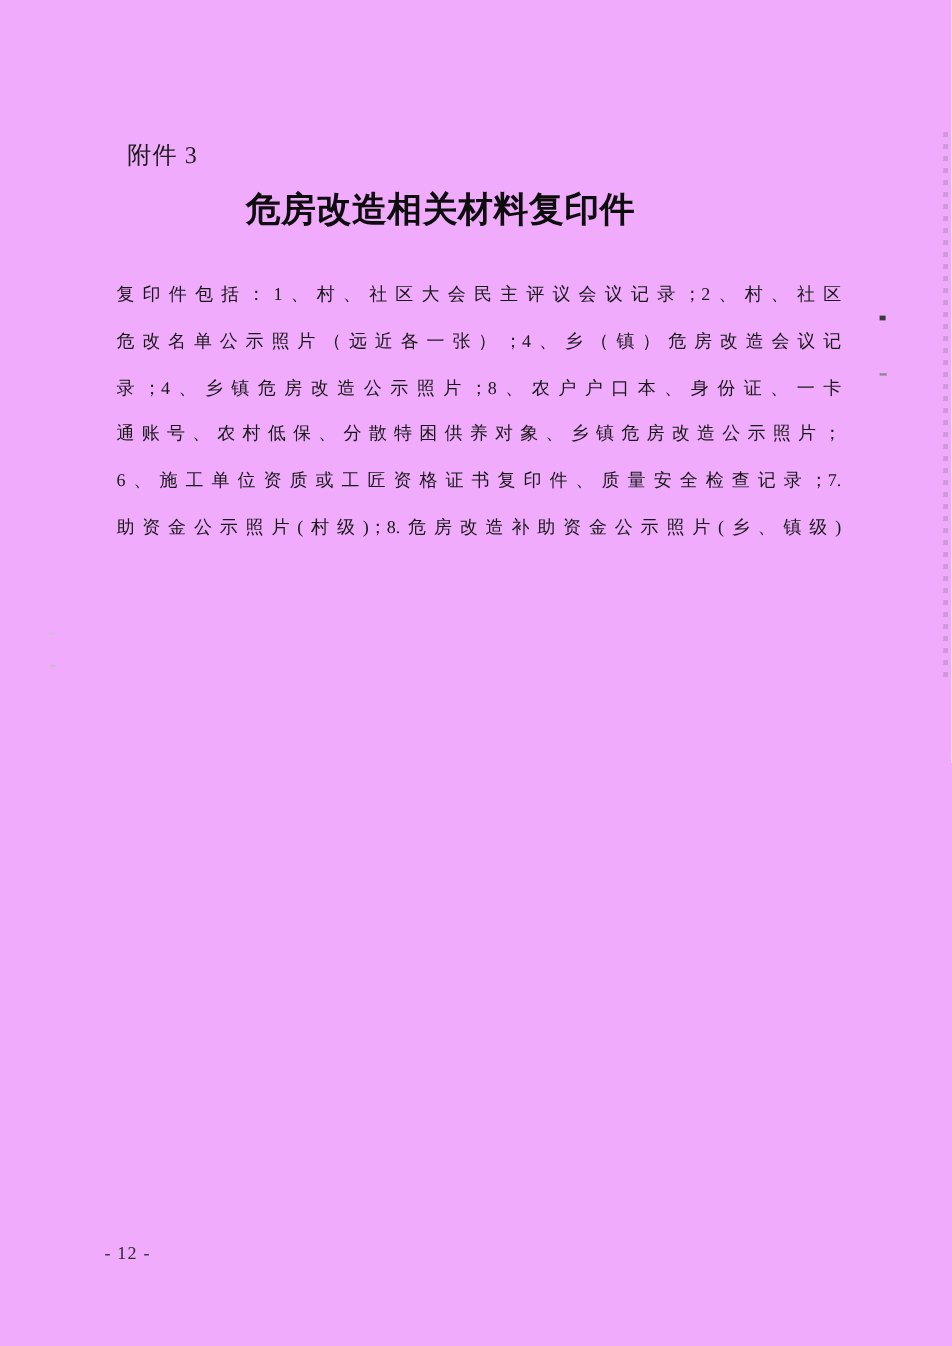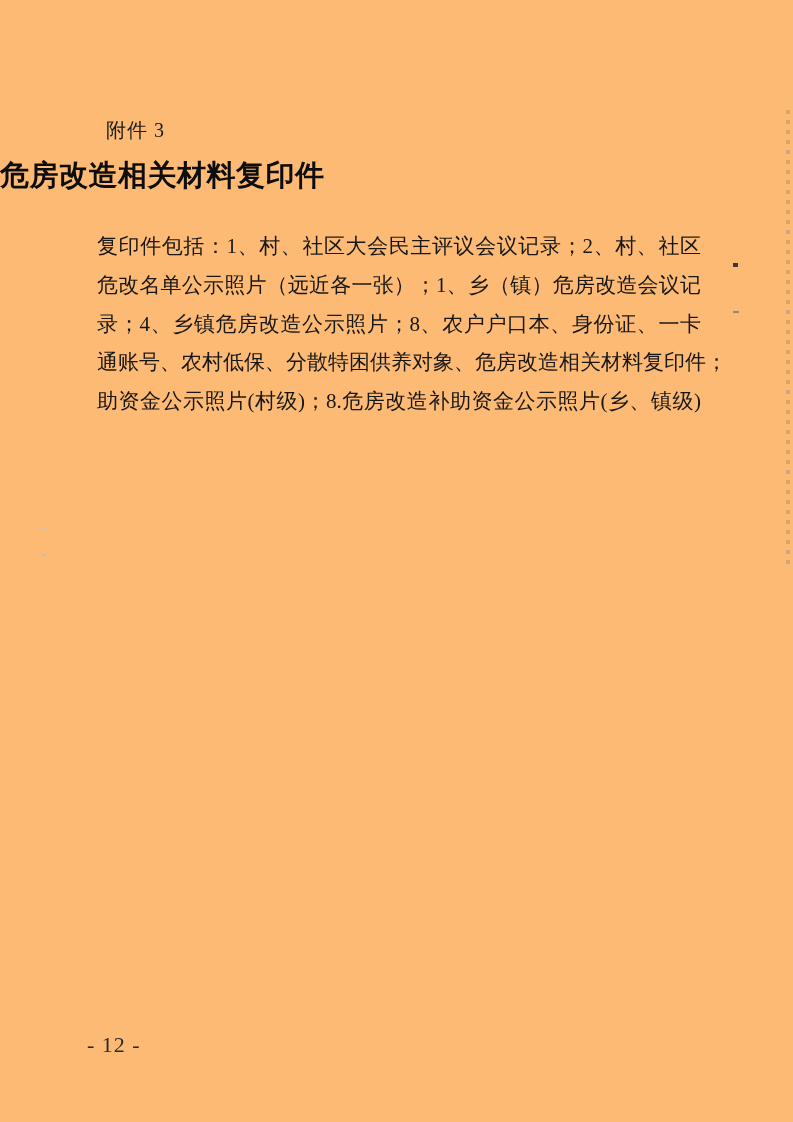--- a/index.html
+++ b/index.html
@@ -4,66 +4,66 @@
 <style>
   html, body {
     margin: 0;
     padding: 0;
     background: #ffffff;
   }
   .page {
     position: relative;
     width: 793px;
     height: 1122px;
-    background: #fdba74;
+    background: #f0abfc;
     overflow: hidden;
     font-family: "Liberation Serif", "DejaVu Serif", serif;
     color: #161616;
   }
   .attachment-label {
     position: absolute;
     left: 106px;
     top: 116px;
     font-size: 20px;
     line-height: 28px;
     letter-spacing: 1px;
     color: #1b1b1b;
   }
   .doc-title {
     position: absolute;
     left: 0;
     top: 155px;
     width: 734px;
-    text-align: left;
+    text-align: center;
     font-size: 29px;
     line-height: 40px;
     font-weight: bold;
     letter-spacing: 0.5px;
     color: #0d0d0d;
   }
   .body-paragraph {
     position: absolute;
     left: 97px;
     top: 227px;
     width: 604px;
-    font-size: 21px;
+    font-size: 15px;
     line-height: 38.8px;
     color: #171717;
   }
   .para-line {
     text-align: justify;
     text-align-last: justify;
     white-space: nowrap;
     height: 38.8px;
   }
   .page-number {
     position: absolute;
     left: 87px;
     top: 1033px;
-    font-size: 22px;
+    font-size: 15px;
     line-height: 24px;
     letter-spacing: 1px;
     color: #2a2a2a;
   }
   
   .right-edge-artifact {
     position: absolute;
     left: 786px;
     top: 110px;
     width: 4px;
@@ -87,23 +87,24 @@
 <body>
 
 <div class="page">
 
   <div class="attachment-label">附件 3</div>
 
   <div class="doc-title">危房改造相关材料复印件</div>
 
   <div class="body-paragraph">
     <div class="para-line">复印件包括：1、村、社区大会民主评议会议记录；2、村、社区</div>
-    <div class="para-line">危改名单公示照片（远近各一张）；1、乡（镇）危房改造会议记</div>
+    <div class="para-line">危改名单公示照片（远近各一张）；4、乡（镇）危房改造会议记</div>
     <div class="para-line">录；4、乡镇危房改造公示照片；8、农户户口本、身份证、一卡</div>
-    <div class="para-line">通账号、农村低保、分散特困供养对象、危房改造相关材料复印件；</div>
+    <div class="para-line">通账号、农村低保、分散特困供养对象、乡镇危房改造公示照片；</div>
+    <div class="para-line">6、施工单位资质或工匠资格证书复印件、质量安全检查记录；7.</div>
     <div class="para-line">助资金公示照片(村级)；8.危房改造补助资金公示照片(乡、镇级)</div>
   </div>
 
   <div class="page-number">- 12 -</div>
 
   <div class="right-edge-artifact"></div>
   <div class="speck speck-a"></div>
   <div class="speck speck-b"></div>
   <div class="speck speck-c"></div>
   <div class="speck speck-d"></div>

